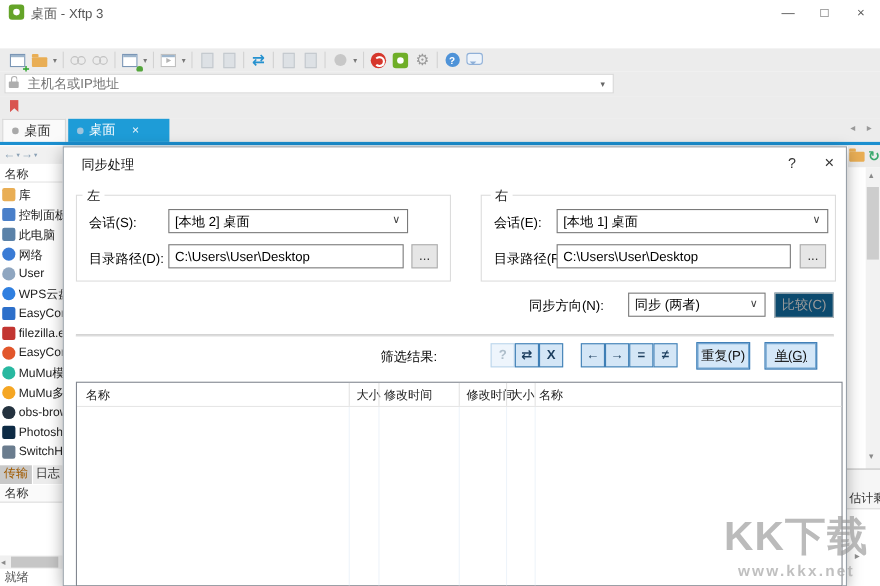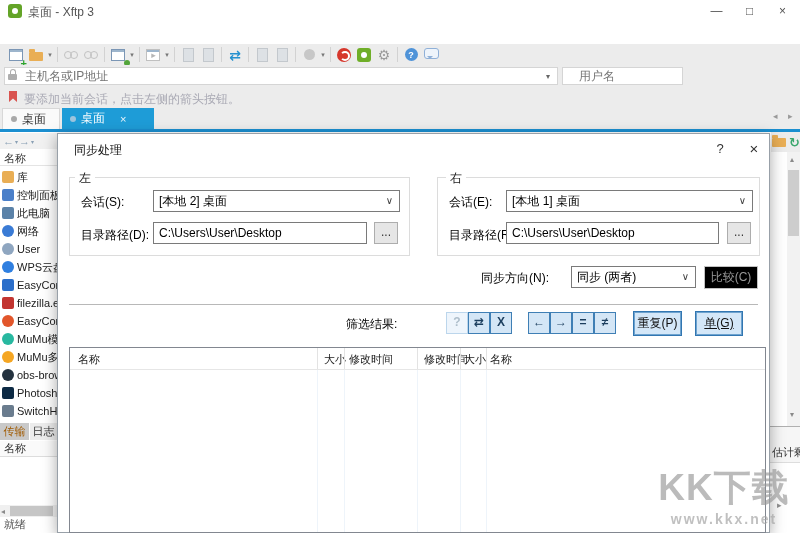--- a/index.html
+++ b/index.html
@@ -99,21 +99,21 @@
   #dialog{left:57px;top:133px;width:713px;height:400px;background:#fff;border:1px solid #98a0a8;box-shadow:0 4px 14px rgba(0,0,0,.35);box-sizing:border-box;z-index:10;}
   #dlgtitle{left:16px;top:8px;color:#111;}
   .dlgbtn{top:5px;width:24px;height:19px;text-align:center;line-height:19px;color:#333;font-size:13px;}
   .grp{position:absolute;border:1px solid #dcdcdc;}
   .grplabel{position:absolute;background:#fff;padding:0 4px;color:#222;}
   .lbl{position:absolute;color:#000;}
   .combo{position:absolute;height:22px;border:1px solid #7a7a7a;background:#fff;box-sizing:border-box;line-height:20px;padding-left:5px;color:#000;}
   .combo .chev{position:absolute;right:6px;top:0;font-size:10px;color:#404040;line-height:20px;}
   .txt{position:absolute;height:22px;border:1px solid #7a7a7a;background:#fff;box-sizing:border-box;line-height:20px;padding-left:5px;color:#000;white-space:nowrap;overflow:hidden;}
   .browse{position:absolute;width:24px;height:22px;background:#e6e6e6;border:1px solid #adadad;box-sizing:border-box;text-align:center;line-height:18px;color:#333;}
-  .btn-disabled{position:absolute;height:23px;background:#000000;border:1px solid #c2c2c2;box-sizing:border-box;text-align:center;line-height:21px;color:#9a9a9a;}
+  .btn-disabled{position:absolute;height:23px;background:#0c4a6e;border:1px solid #c2c2c2;box-sizing:border-box;text-align:center;line-height:21px;color:#9a9a9a;}
   #dlgsep{left:11px;top:170px;width:689px;height:1px;background:#b8b8b8;border-bottom:1px solid #fff;}
   .fbtn{position:absolute;top:178px;width:22px;height:22px;background:#d4e6f6;border:1px solid #3f7fb5;box-sizing:border-box;text-align:center;line-height:19px;font-weight:bold;color:#1c3e5e;font-size:12px;}
   .fbtn.dis{background:#eef5fc;border-color:#bcd6ec;color:#aebecb;}
   .bigbtn{position:absolute;top:177px;height:25px;background:#d4e7f8;border:1px solid #3276b1;box-shadow:inset 0 0 0 1px #6ea3cf;box-sizing:border-box;text-align:center;line-height:22px;color:#111;}
   #dtable{left:11px;top:213px;width:697px;height:186px;border:1px solid #828790;box-sizing:border-box;background:#fff;overflow:hidden;}
   .th{position:absolute;top:4px;font-size:11px;color:#222;white-space:nowrap;}
   .thsep{position:absolute;top:0;width:1px;height:21px;background:#e3e3e3;}
   #theadline{position:absolute;left:0;top:21px;width:697px;height:1px;background:#e6e6e6;}
   .colline{position:absolute;top:22px;width:1px;height:164px;background:#eef4fa;}
 
@@ -203,26 +203,24 @@
       </span>
     <span class="ti">
         <span class="chat"></span>
       </span>
   </div>
 
   <div class="abs" id="addressbar">
     <input class="field" style="left: 4px; width: 554px; padding-left: 20px;" placeholder="主机名或IP地址">
     <span class="abs lock"></span>
     <span class="abs" style="left:546px;top:7px;font-size:8px;color:#666;">▾</span>
-    <input class="field" style="left: 562px; width: 121px;" placeholder="用户名">
   </div>
 
   <div class="abs" id="infobar">
     <span class="abs flag"></span>
-    <span class="abs" id="infotext">要添加当前会话，点击左侧的箭头按钮。</span>
   </div>
 
   <div class="abs" id="tabbar">
     <div class="tab" id="tab1">
       <span class="tabdot"></span>
       <span>桌面</span>
     </div>
     <div class="tab" id="tab2">
       <span class="tabdot"></span>
       <span>桌面</span>
@@ -326,21 +324,21 @@
   <span class="abs" id="rarrow">▸</span>
 
   <div class="abs" id="dialog">
     <span class="abs" id="dlgtitle">同步处理</span>
     <span class="abs dlgbtn" style="left:650px;">?</span>
     <span class="abs dlgbtn" style="left:684px;font-size:15px;">×</span>
 
     <div class="grp" style="left:11px;top:43px;width:339px;height:77px;"></div>
     <span class="grplabel" style="left:17px;top:36px;">左</span>
     <span class="lbl" style="left:23px;top:60px;">会话(S):</span>
-    <div class="combo" style="left:95px;top:56px;width:247px;">
+    <div class="combo" style="left:95px;top:56px;width:218px;">
       <span>[本地 2] 桌面</span>
       <span class="chev">∨</span>
     </div>
     <span class="lbl" style="left:23px;top:93px;">目录路径(D):</span>
     <div class="txt" style="left:95px;top:88px;width:214px;"><span>C:\Users\User\Desktop</span></div>
     <span class="browse" style="left:316px;top:88px;">...</span>
 
     <div class="grp" style="left:379px;top:43px;width:321px;height:77px;"></div>
     <span class="grplabel" style="left:388px;top:36px;">右</span>
     <span class="lbl" style="left:391px;top:60px;">会话(E):</span>

